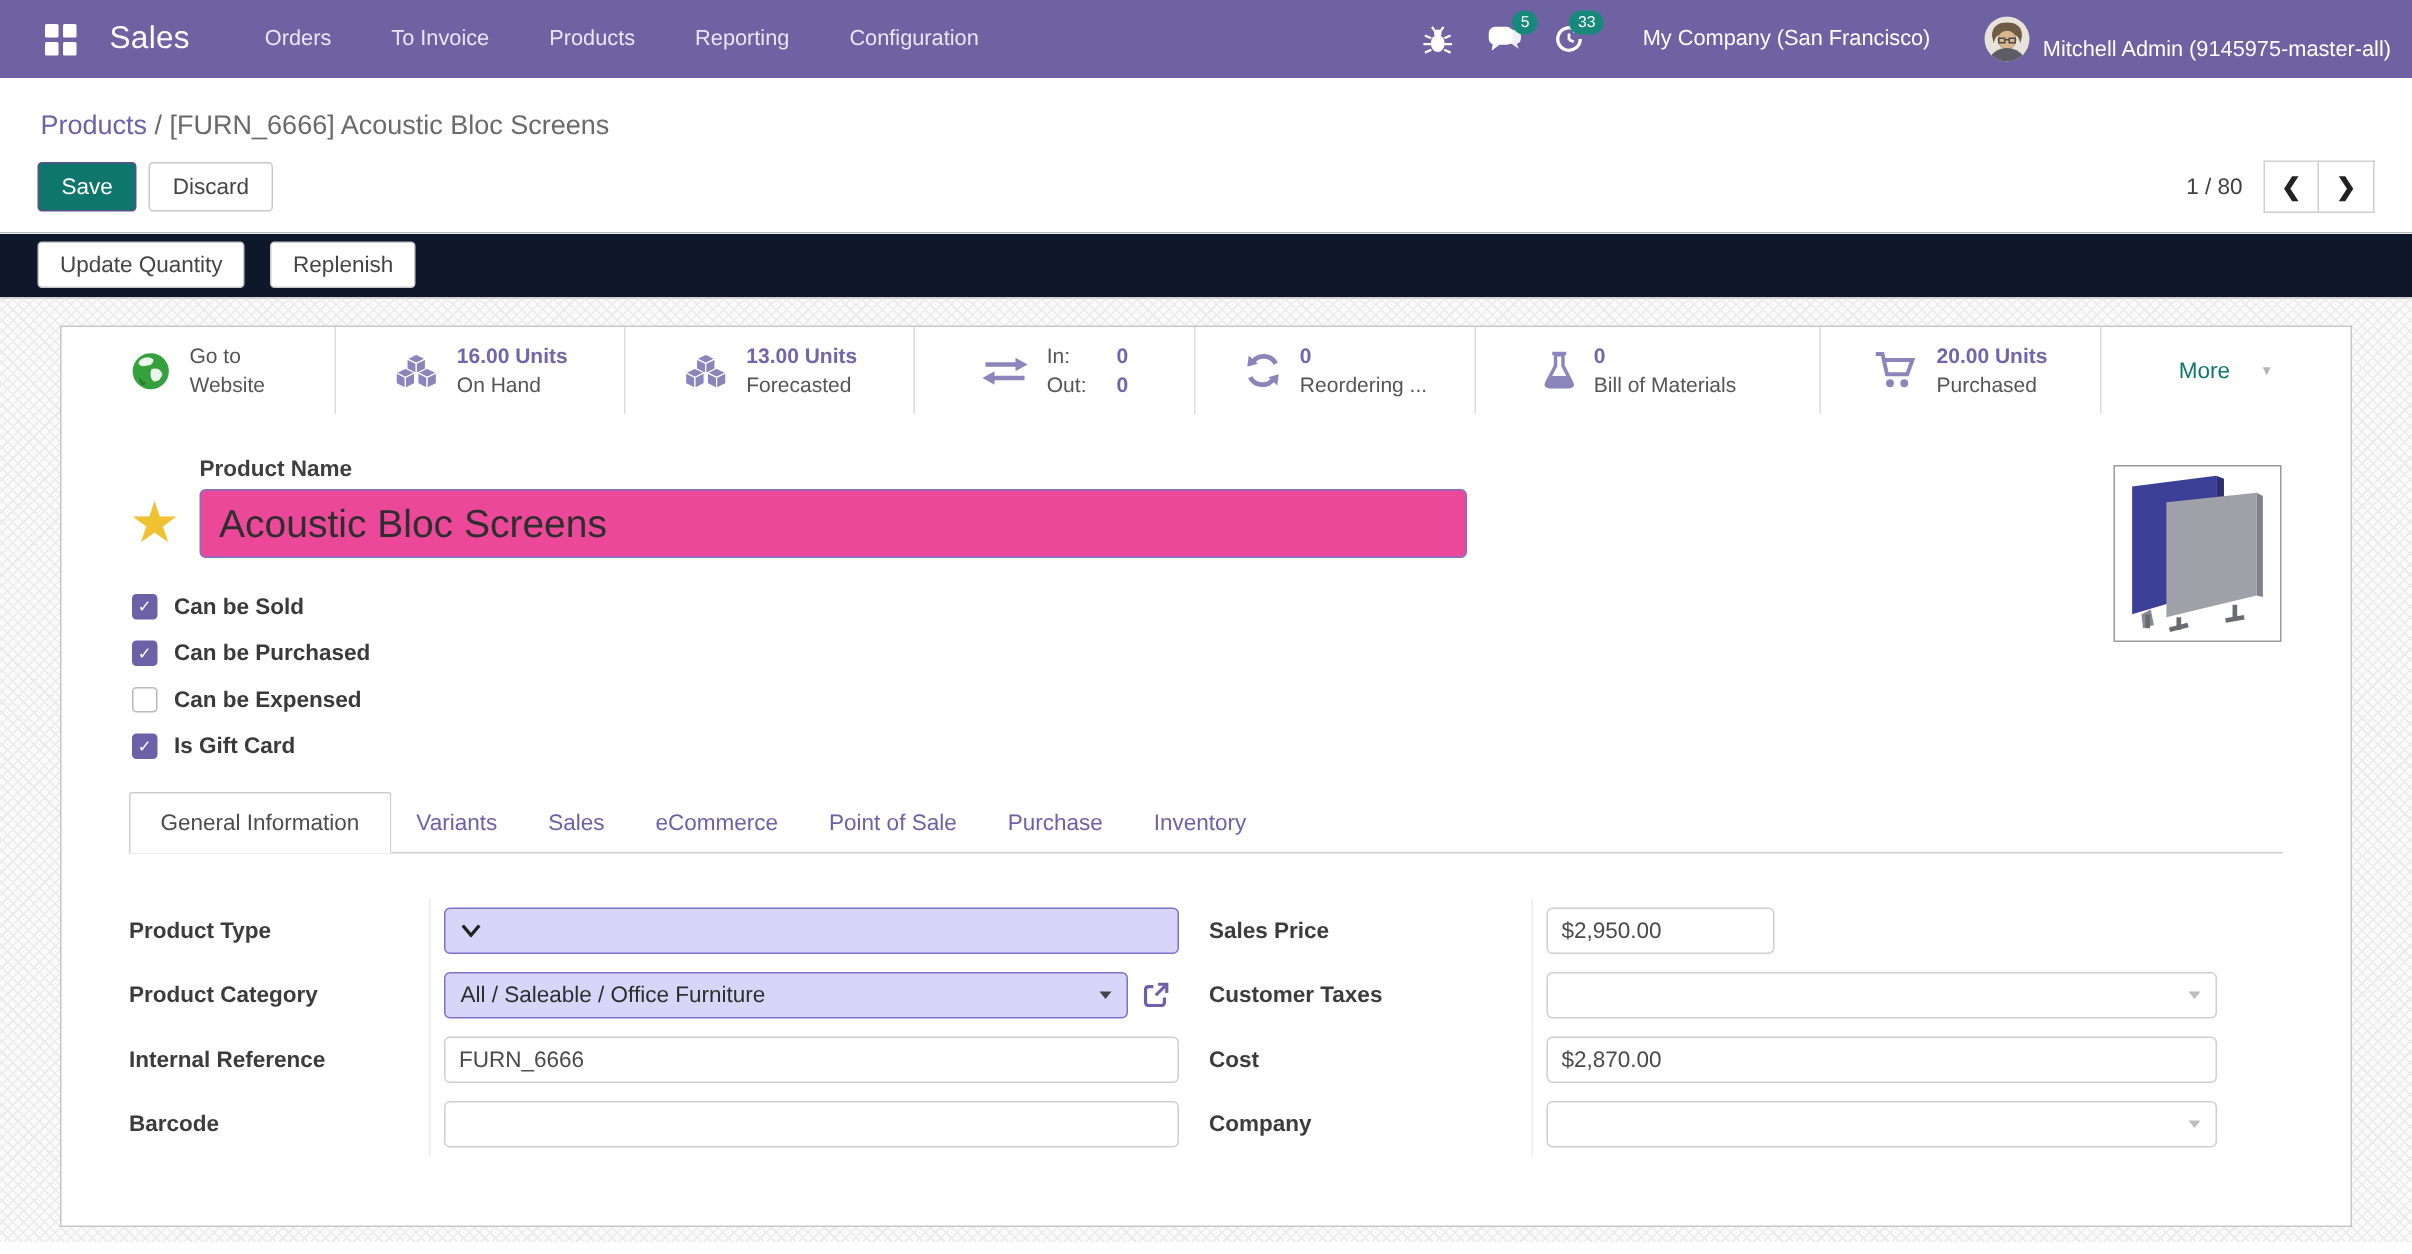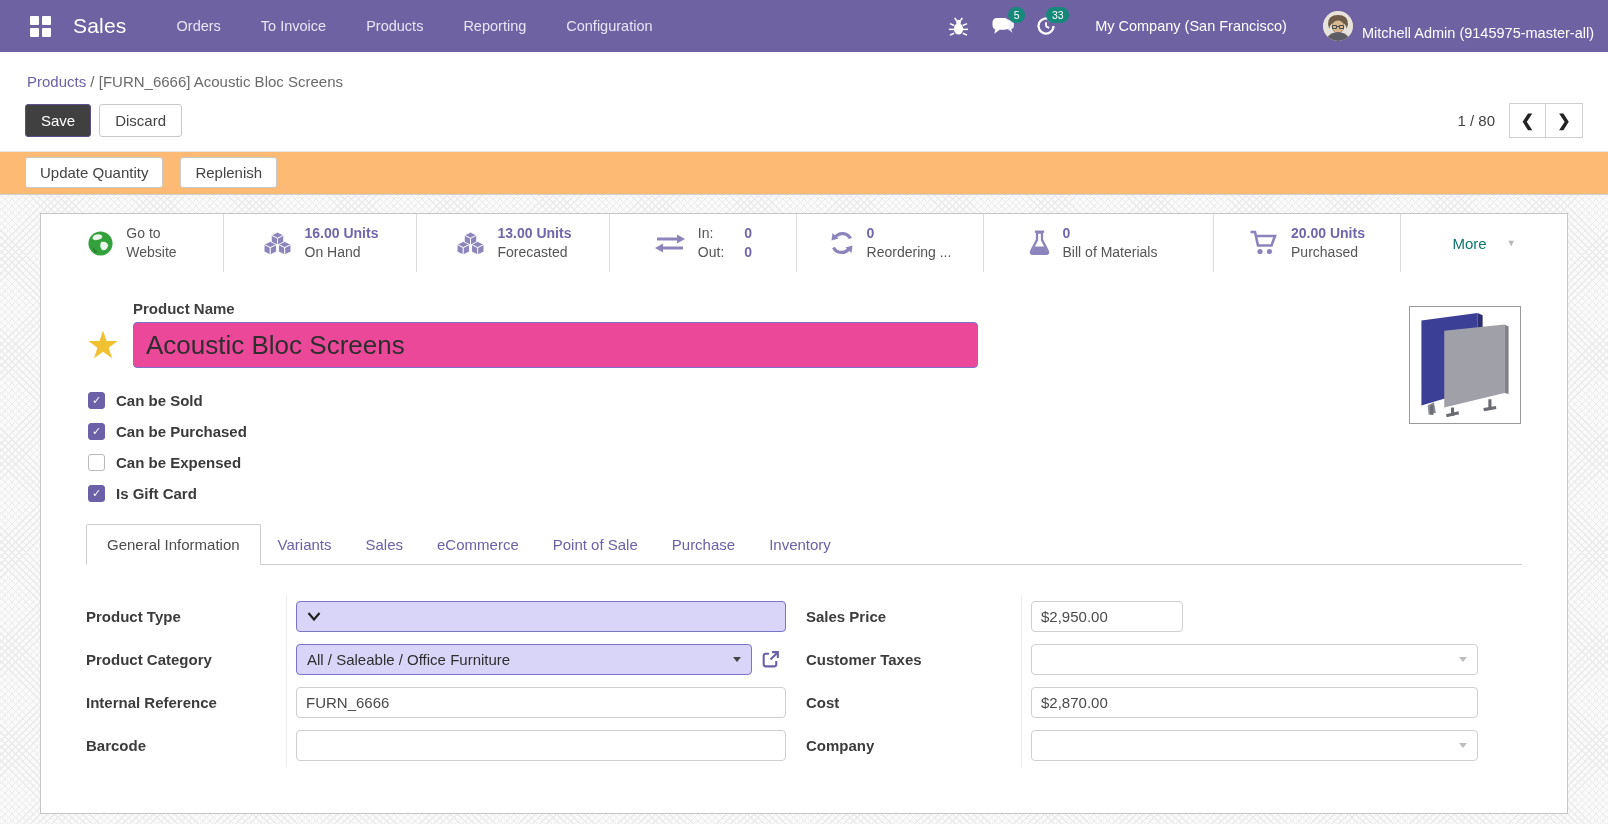--- a/index.html
+++ b/index.html
@@ -15,34 +15,34 @@
   .nav-menu div { cursor:pointer; }
   .nav-right { margin-left:auto; display:flex; align-items:center; gap:10px; padding-right:14px; }
   .nav-icon { position:relative; width:34px; height:34px; display:flex; align-items:center; justify-content:center; cursor:pointer; }
   .nav-badge { position:absolute; top:-2px; right:-6px; background:#16897b; color:#fff; font-size:10.5px;
     border-radius:10px; padding:1.5px 5.5px; line-height:1.2; }
   .nav-company { font-size:14.5px; margin:0 26px 0 22px; cursor:pointer; }
   .nav-user { display:flex; align-items:flex-end; gap:9px; font-size:14.5px; cursor:pointer; }
   .avatar { width:30px; height:30px; border-radius:50%; overflow:hidden; background:#cfc6b8; flex:0 0 auto; }
 
   
-  .breadcrumb { margin:21px 0 0 27px; font-size:15px; color:#6a6a6a; }
+  .breadcrumb { margin:21px 0 0 27px; font-size:18px; color:#6a6a6a; }
   .breadcrumb .bc-link { color:#6d60a8; cursor:pointer; }
   .actions-row { display:flex; align-items:center; margin:13px 25px 0 25px; }
   .btn { font-size:15px; border-radius:3px; padding:7px 15px; cursor:pointer; background:#fff; border:1px solid #c9c9c9; color:#444; }
-  .btn-primary { background:#404040; border-color:#5e4e8d; color:#fff;text-align:center; }
+  .btn-primary { background:#0f766e; border-color:#5e4e8d; color:#fff;text-align:center; }
   .btn + .btn { margin-left:8px; }
   .pager { margin-left:auto; display:flex; align-items:center; gap:14px; }
   .pager-count { font-size:15px; color:#3f3f3f; }
   .pager-btns { display:flex; }
   .pager-btn { width:37px; height:35px; background:#fff; border:1px solid #cfcfcf; display:flex; align-items:center; justify-content:center;
      font-size:16px; font-weight:bold; color:#222; cursor:pointer; }
   .pager-btn:last-child { border-left:none; }
 
-  .statusbar { margin-top:13px; background:#fdba74; border-top:1px solid #e8e8e8; border-bottom:1px solid #d0d0d0;
+  .statusbar { margin-top:13px; background:#0f172a; border-top:1px solid #e8e8e8; border-bottom:1px solid #d0d0d0;
      padding:5px 0 6px 25px; display:flex; gap:9px; }
   .statusbar .btn { padding:6px 14px; }
 
   
   .content { height:629px; padding:18px 40px 0;
      background-color:#fafafa;
      background-image:
        repeating-linear-gradient(45deg, #ebebeb 0 1px, transparent 1px 5px),
        repeating-linear-gradient(-45deg, #ebebeb 0 1px, transparent 1px 5px); }
   .sheet { background:#fff; border:1px solid #c6c6c6; height:601px; position:relative; }

